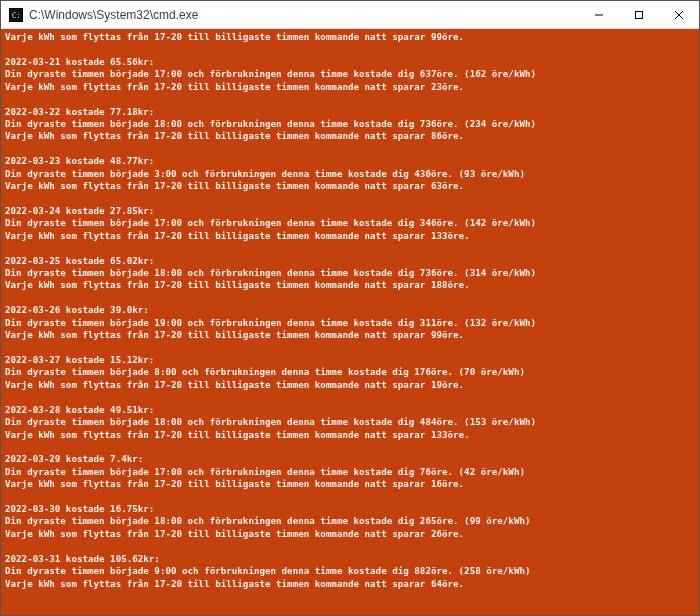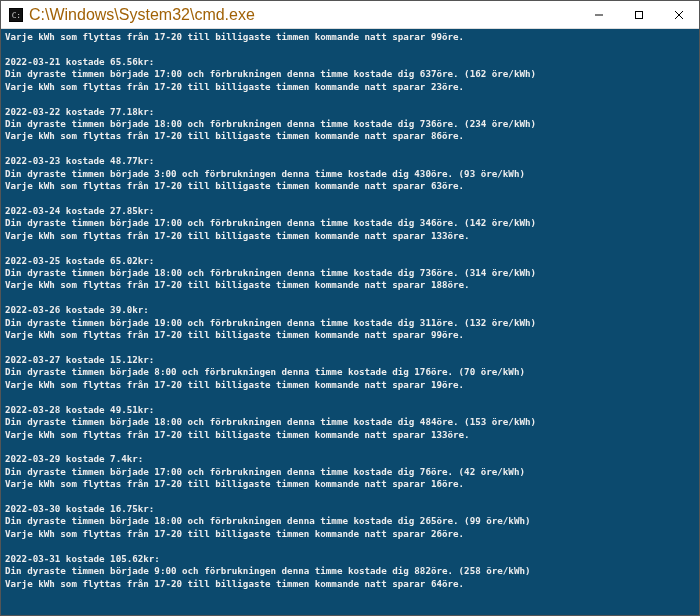--- a/index.html
+++ b/index.html
@@ -26,41 +26,41 @@
     padding: 0 0 0 8px;
     border-bottom: 1px solid #ddd;
   }
   .title-icon {
     width: 14px;
     height: 14px;
     margin-right: 6px;
     display: inline-flex;
   }
   .title-text {
-    font-size: 16px;
-    color: #a16207;
+    font-size: 12px;
+    color: #404040;
     flex: 1;
   }
   .win-controls {
     display: flex;
     height: 100%;
   }
   .win-btn {
     width: 40px;
     height: 100%;
     display: flex;
     align-items: center;
     justify-content: center;
     font-size: 11px;
     color: #000;
   }
   .win-btn svg { pointer-events: none; }
   .console {
     flex: 1;
-    background: #0c4a6e;
+    background: #c2410c;
     color: #eee;
     font-family: "Consolas", "Lucida Console", monospace;
     font-size: 9.2px;
     line-height: 1.35;
     padding: 2px 4px;
     overflow: hidden;
     white-space: pre-wrap;
     font-weight: bold;
   }
   .console .line { display: block; }

